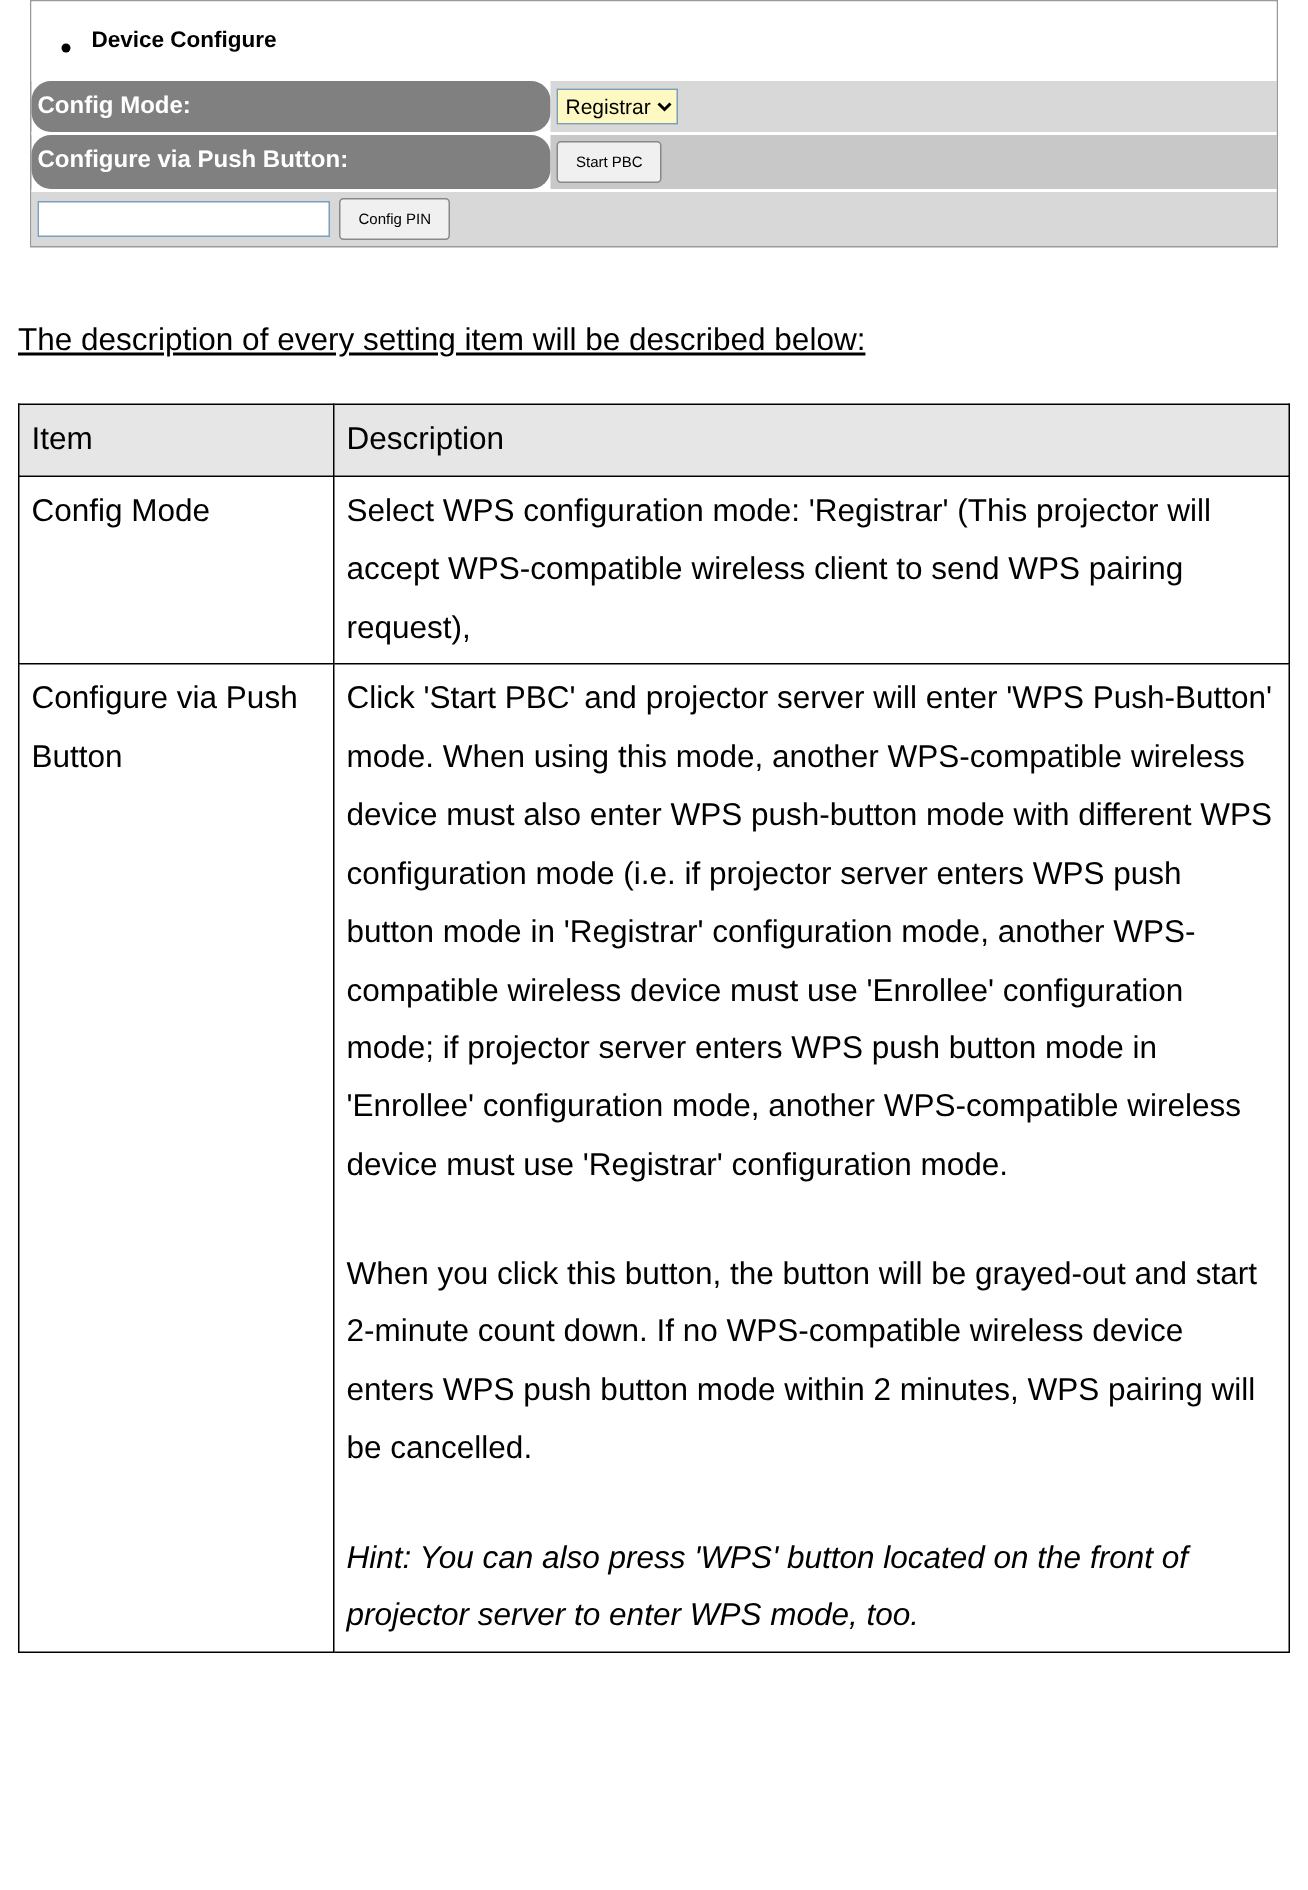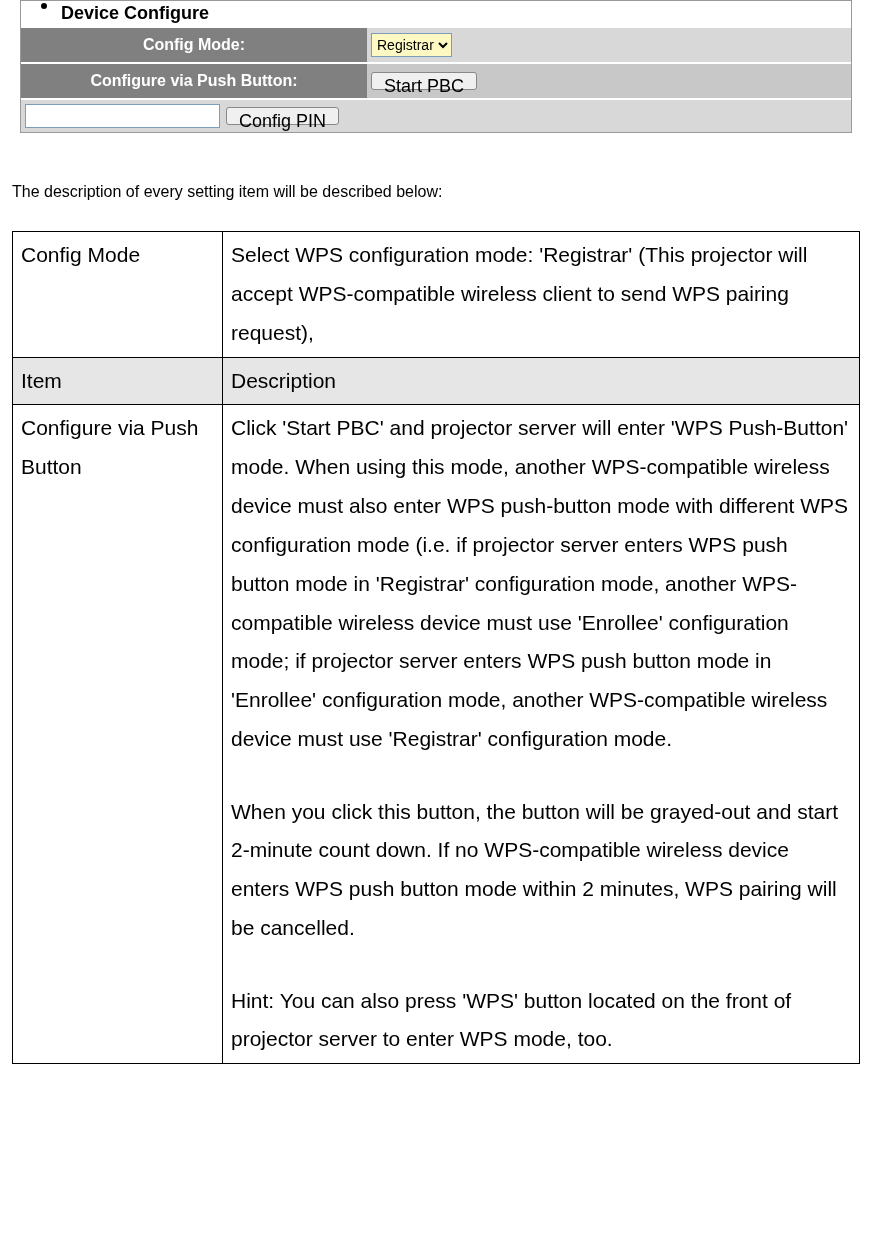--- a/index.html
+++ b/index.html
@@ -10,24 +10,24 @@
     background: #fff;
     width: 872px;
   }
   .config-panel {
     margin: 0 20px 5px 20px;
     border: 1px solid #999;
     background: #fff;
   }
   .panel-header {
     display: flex;
-    align-items: flex-start;
-    padding: 2px 8px;
+    align-items: flex-end;
+    padding: 17px 8px;
     font-weight: bold;
-    font-size: 18px;
+    font-size: 15px;
     background: #fff;
   }
   .bullet {
     width: 6px;
     height: 6px;
     background: #000;
     border-radius: 50%;
     margin-right: 14px;
     margin-left: 12px;
   }
@@ -36,22 +36,23 @@
     align-items: stretch;
     border-top: 2px solid #fff;
   }
   .config-label {
     width: 346px;
     flex-shrink: 0;
     background: #808080;
     color: #fff;
     font-weight: bold;
     font-size: 16px;
-    text-align: center;
+    text-align: left;
     padding: 8px 4px;
+    border-radius: 13px;
   }
   .config-control {
     flex: 1;
     background: #c8c8c8;
     padding: 4px 4px;
     display: flex;
     align-items: center;
     gap: 6px;
   }
   .config-control.alt {
@@ -66,33 +67,34 @@
   }
   input[type="text"] {
     font-size: 14px;
     padding: 3px 4px;
     border: 1px solid #7b9ebd;
     background: #fff;
     width: 195px;
     height: 24px;
   }
   button {
-    font-size: 18px;
+    font-size: 10px;
     padding: 3px 12px;
     background: #f0f0f0;
     border: 1px solid #888;
     border-radius: 3px;
     cursor: pointer;
-    height: 18px;
+    height: 28px;
   }
 
   .intro {
     margin: 50px 12px 30px 12px;
-    font-size: 16px;
+    font-size: 21px;
     font-family: Arial, Helvetica, sans-serif;
+    text-decoration: underline;
   }
   .desc-table {
     margin: 0 12px;
     border-collapse: collapse;
     width: calc(100% - 24px);
     font-size: 21px;
   }
   .desc-table th, .desc-table td {
     border: 1px solid #000;
     padding: 4px 8px;
@@ -101,20 +103,21 @@
     font-weight: normal;
     line-height: 1.85;
   }
   .desc-table th {
     background: #e6e6e6;
   }
   .desc-table td.item-col {
     width: 210px;
   }
   .hint {
+    font-style: italic;
   }
   .para-gap { display:block; height: 1.6em; }
 </style>
 </head>
 <body>
 
 <div class="config-panel">
   <div class="panel-header">
     <span class="bullet"></span>
     <span>Device Configure</span>
@@ -142,26 +145,26 @@
       <button>Config PIN</button>
     </div>
   </div>
 </div>
 
 <div class="intro">The description of every setting item will be described below:</div>
 
 <table class="desc-table">
   <tbody>
       <tr>
+    <th class="item-col">Item</th>
+    <th>Description</th>
+  </tr>
+  <tr>
     <td class="item-col">Config Mode</td>
     <td>Select WPS configuration mode: 'Registrar' (This projector will accept WPS-compatible wireless client to send WPS pairing request),</td>
-  </tr>
-  <tr>
-    <th class="item-col">Item</th>
-    <th>Description</th>
   </tr>
   <tr>
     <td class="item-col">Configure via Push Button</td>
     <td>
       <span>Click 'Start PBC' and projector server will enter 'WPS Push-Button' mode. When using this mode, another WPS-compatible wireless device must also enter WPS push-button mode with different WPS configuration mode (i.e. if projector server enters WPS push button mode in 'Registrar' configuration mode, another WPS-compatible wireless device must use 'Enrollee' configuration mode; if projector server enters WPS push button mode in 'Enrollee' configuration mode, another WPS-compatible wireless device must use 'Registrar' configuration mode.</span>
       <span class="para-gap"></span>
       <span>When you click this button, the button will be grayed-out and start 2-minute count down. If no WPS-compatible wireless device enters WPS push button mode within 2 minutes, WPS pairing will be cancelled.</span>
       <span class="para-gap"></span>
       <span class="hint">Hint: You can also press 'WPS' button located on the front of projector server to enter WPS mode, too.</span>
     </td>

